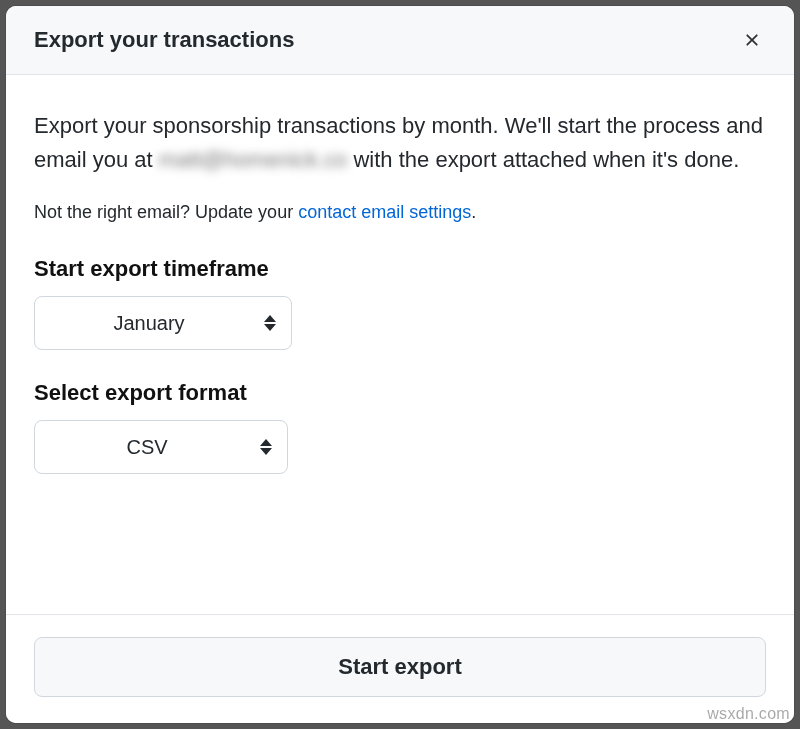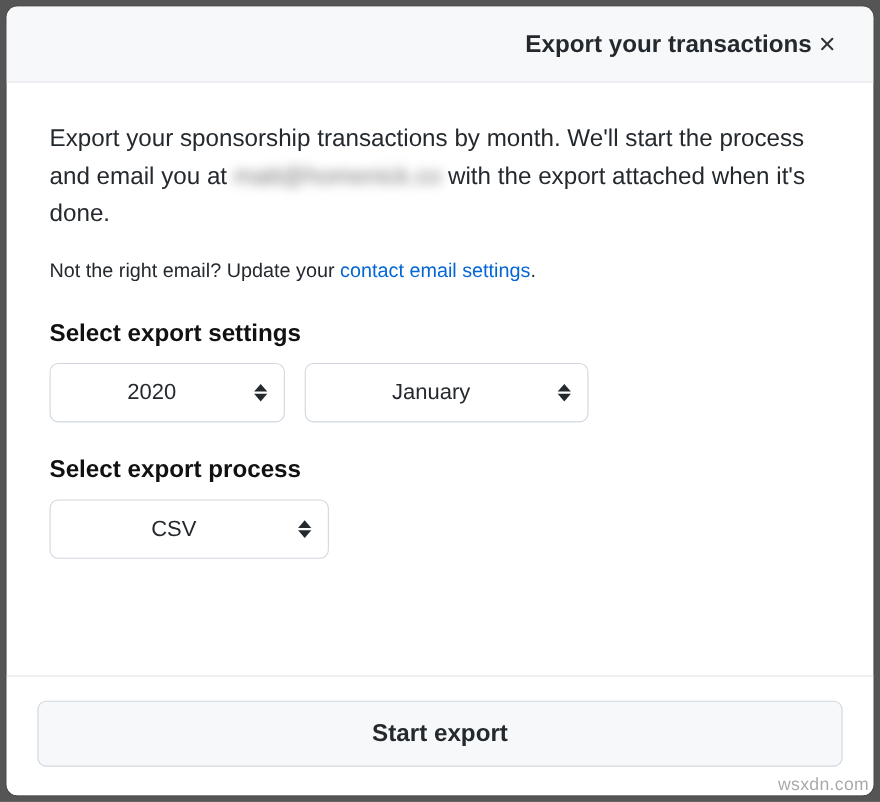--- a/index.html
+++ b/index.html
@@ -21,40 +21,39 @@
       flex-direction: column;
       overflow: hidden;
       box-shadow: 0 0 0 1px rgba(0,0,0,0.1);
     }
     .dialog-header {
       background: #f6f8fa;
       border-bottom: 1px solid #e1e4e8;
       padding: 20px 28px;
       display: flex;
       align-items: center;
-      justify-content: flex-end;
+      justify-content: space-between;
     }
     .dialog-title {
       font-size: 22px;
       font-weight: 700;
       color: #24292e;
     }
     .close-btn {
       background: none;
       border: none;
       cursor: pointer;
       padding: 4px;
       display: flex;
       color: #333;
     }
     .dialog-body {
       padding: 34px 28px 24px 28px;
       flex: 1;
       color: #24292e;
-      margin-left: 11px;
     }
     .intro {
       font-size: 22px;
       line-height: 1.55;
       margin-bottom: 22px;
     }
     .blurred-email {
       display: inline-block;
       color: #777;
       filter: blur(5px);
@@ -161,39 +160,32 @@
 
   <div class="dialog-body">
     <p class="intro">
       <span>Export your sponsorship transactions by month. We'll start the process and email you at </span><span class="blurred-email">matt@homenick.co</span><span> with the export attached when it's done.</span>
     </p>
 
     <p class="email-note">
       <span>Not the right email? Update your </span><a href="#">contact email settings</a><span>.</span>
     </p>
 
-    <div class="section-label">Select export settings</div>
+    <div class="section-label">Start export timeframe</div>
     <div class="select-row">
-      <div class="select-wrap">
-        <button class="select year-select">2020</button>
-        <span class="sort-icon">
-            <span class="tri-up"></span>
-            <span class="tri-down"></span>
-          </span>
-      </div>
       <div class="select-wrap">
         <button class="select month-select">January</button>
         <span class="sort-icon">
             <span class="tri-up"></span>
             <span class="tri-down"></span>
           </span>
       </div>
     </div>
 
-    <div class="section-label">Select export process</div>
+    <div class="section-label">Select export format</div>
     <div class="select-row">
       <div class="select-wrap">
         <button class="select format-select">CSV</button>
         <span class="sort-icon">
             <span class="tri-up"></span>
             <span class="tri-down"></span>
           </span>
       </div>
     </div>
   </div>

